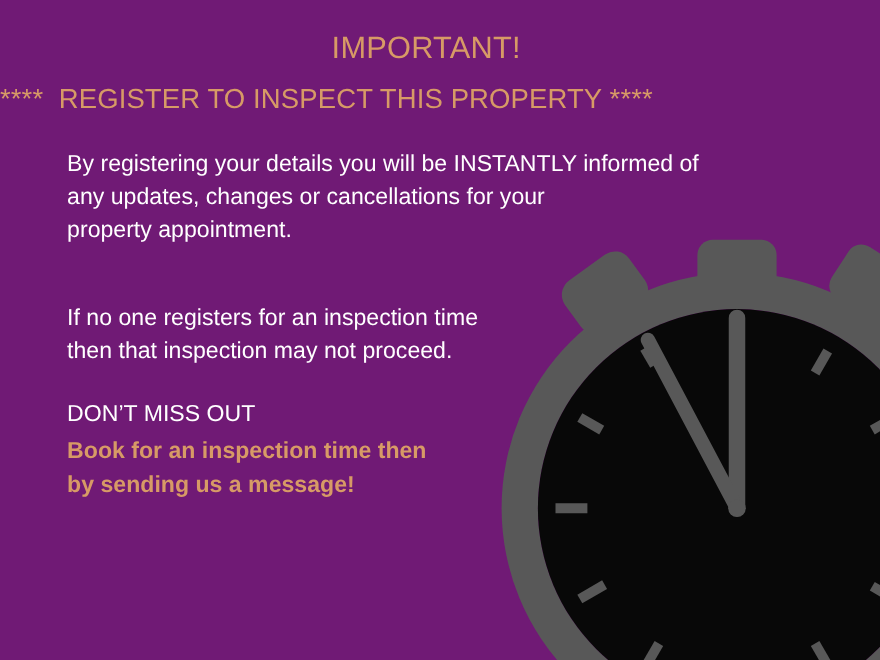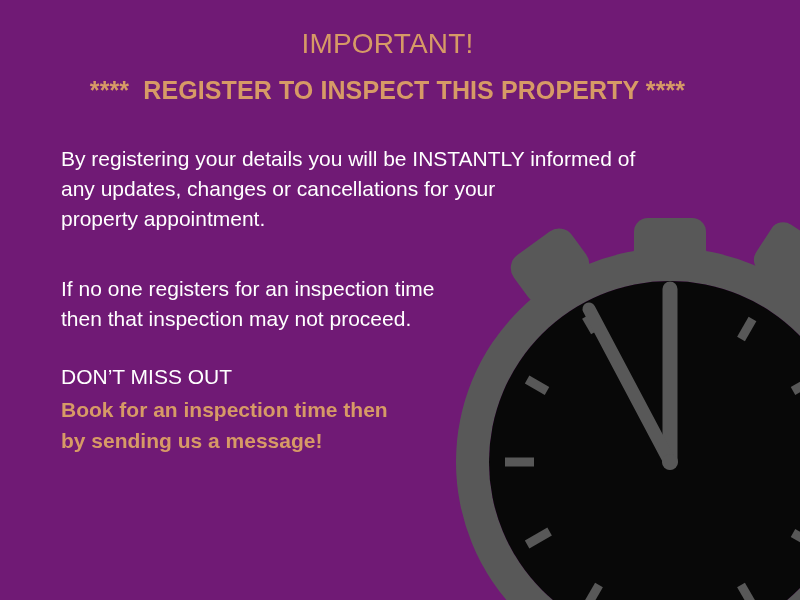--- a/index.html
+++ b/index.html
@@ -47,35 +47,34 @@
     font-size: 28px;
     font-weight: normal;
     letter-spacing: 0.2px;
     white-space: pre;
   }
   .hdr-line2 {
     position: absolute;
     left: 0;
     top: 76px;
     width: 775px;
-    text-align: center;
     font-size: 25px;
-    font-weight: bold;
+    font-weight: normal;
     letter-spacing: 0.1px;
     white-space: pre;
   }
 
   .body-block {
     position: absolute;
     left: 61px;
     font-size: 21px;
     line-height: 30px;
     white-space: pre-line;
   }
-  #para-1 { top: 144px; }
+  #para-1 { top: 134px; }
   #para-2 { top: 274px; }
   #cta-head { top: 362px; }
   #cta-lines { top: 394px; font-weight: bold; line-height: 31px; }
 
   .white-text  { color: #ffffff; }
   .accent-text { color: #d79a66; }
 </style>
 </head>
 <body>
 

